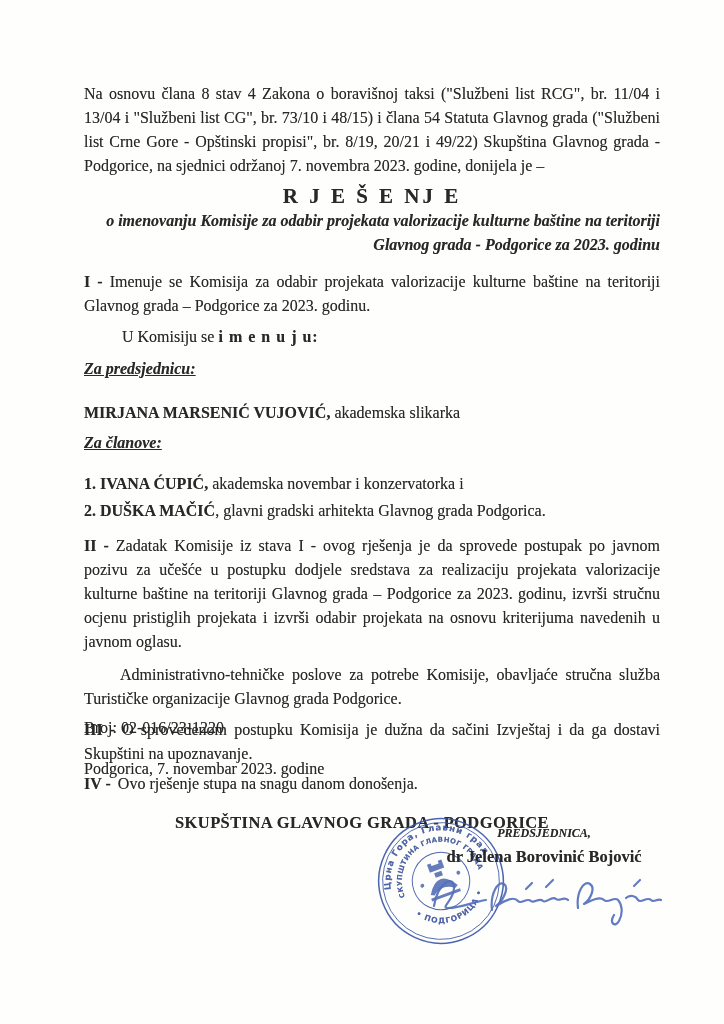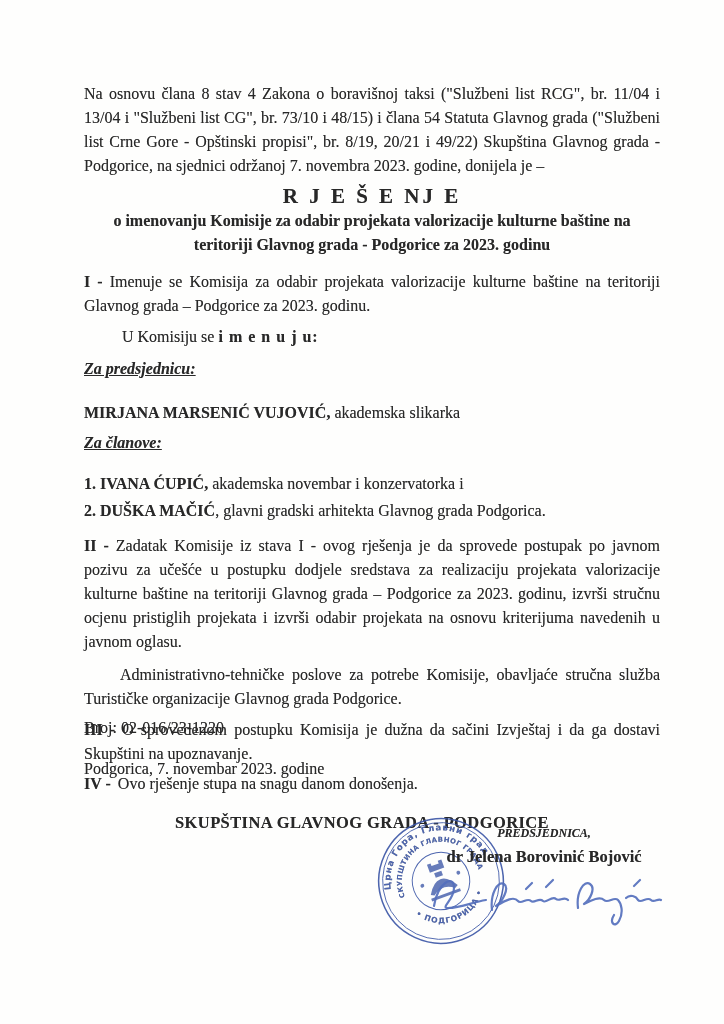--- a/index.html
+++ b/index.html
@@ -9,21 +9,21 @@
     font-family:"Liberation Serif","DejaVu Serif",serif;
     color:#282828;
     text-shadow:0 0 .5px rgba(35,35,35,.45);
   }
   .content{padding:82px 64px 0 84px;}
   p{margin:0;font-size:16px;line-height:24px;}
   .js{text-align:justify;}
   .b{font-weight:bold;}
   .marker{font-weight:bold;margin-right:7px;}
   .doc-title{margin-top:6px;text-align:center;font-weight:bold;font-size:21px;letter-spacing:3px;line-height:24px;}
-  .doc-subtitle{margin-top:1px;text-align:center;font-weight:bold;font-size:16px;line-height:24px;}
+  .doc-subtitle{margin-top:1px;text-align:right;font-weight:bold;font-size:16px;line-height:24px;font-style:italic;}
   .sec1{margin-top:13px;}
   .appoint{margin-top:7px;padding-left:38px;}
   .appoint .emph{font-weight:bold;letter-spacing:1px;}
   .subhead{margin-top:8px;font-weight:bold;font-style:italic;text-decoration:underline;}
   .chair-line{margin-top:20px;}
   .members-head{margin-top:6px;}
   .member1{margin-top:17px;}
   .member2{margin-top:3px;}
   .sec2{margin-top:11px;}
   .admin{margin-top:9px;text-indent:36px;}

